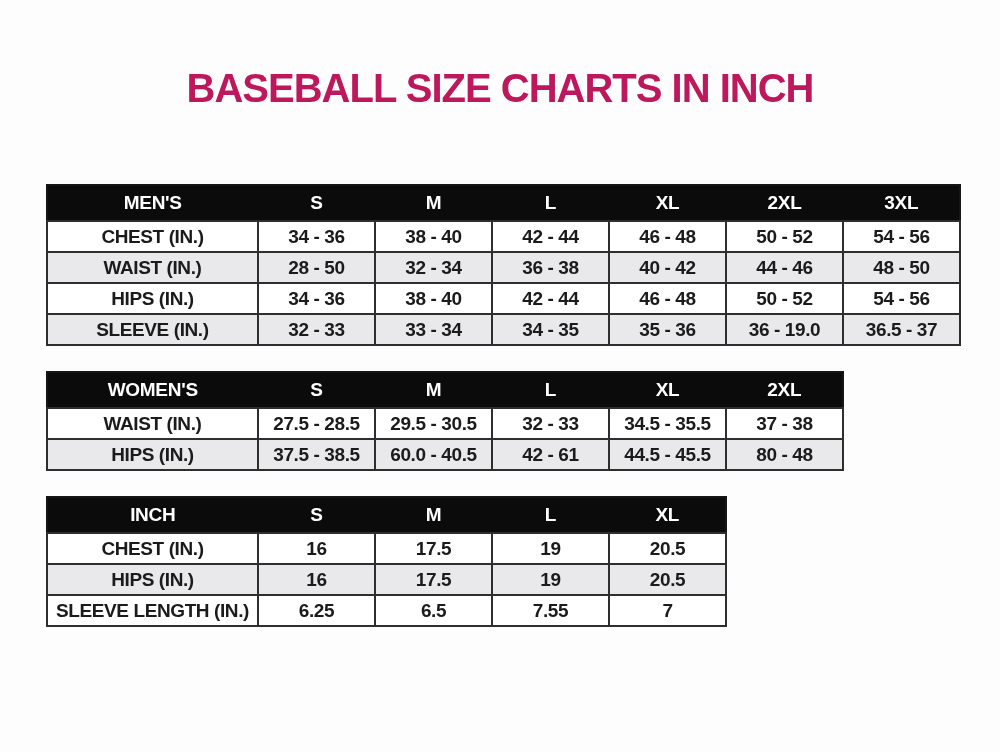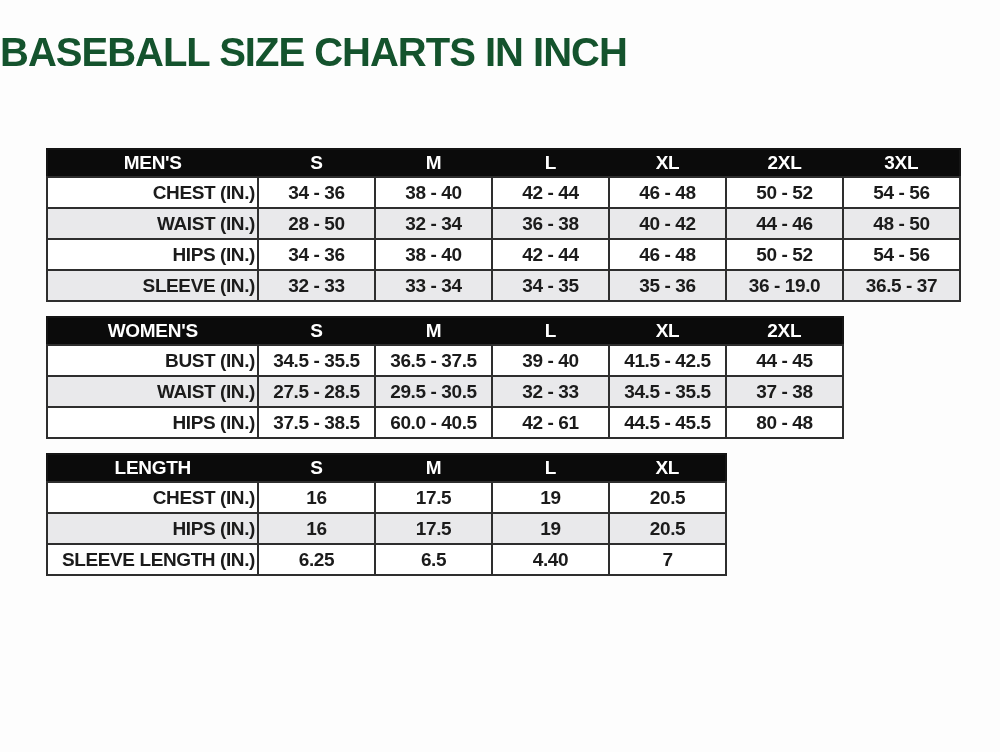--- a/index.html
+++ b/index.html
@@ -12,44 +12,45 @@
   }
   *{box-sizing:border-box;}
   html,body{margin:0;padding:0;}
   body{
     width:1000px;height:752px;overflow:hidden;
     background:var(--page-bg);
     font-family:"Liberation Sans","DejaVu Sans",sans-serif;
     color:var(--text);
   }
   .page-title{
-    margin:32px 0 0 0;
+    margin:68px 0 0 0;
+    text-align:center;
     font-size:40px;
     font-weight:700;
     letter-spacing:-1px;
     line-height:1;
-    color:#14532d;
+    color:#be185d;
     white-space:nowrap;
   }
   .tables-wrap{
     margin:76px 0 0 46px;
   }
   table.size-table{
     border-collapse:collapse;
     table-layout:fixed;
     border:2px solid #151515;
     background:#ffffff;
   }
-  table.size-table + table.size-table{margin-top:14px;}
+  table.size-table + table.size-table{margin-top:25px;}
   table.womens-offset{margin-top:30px;}
   table.youth-offset{margin-top:33px;}
   .size-table th{
     background:var(--header-bg);
     color:var(--header-text);
-    height:28px;
+    height:36px;
     width:117px;
     font-size:19px;
     font-weight:700;
     letter-spacing:-0.3px;
     border:1px solid var(--header-bg);
     padding:0;
     text-align:center;
   }
   .size-table th:first-child{width:211px;}
   .size-table td{
@@ -58,21 +59,21 @@
     font-size:19px;
     font-weight:700;
     letter-spacing:-0.4px;
     text-align:center;
     vertical-align:middle;
     border:2px solid var(--border);
     padding:0 2px;
     background:transparent;
     white-space:nowrap;
   }
-  .size-table td:first-child{width:211px;text-align:right;}
+  .size-table td:first-child{width:211px;}
   .size-table tbody tr:nth-child(even){background:var(--row-alt);}
 </style>
 </head>
 <body>
 
 <div>
   <h1 class="page-title">BASEBALL SIZE CHARTS IN INCH</h1>
 
   <div class="tables-wrap">
     <table class="size-table">
@@ -132,49 +133,41 @@
             <th>WOMEN'S</th>
             <th>S</th>
             <th>M</th>
             <th>L</th>
             <th>XL</th>
             <th>2XL</th>
           </tr>
         </thead>
         <tbody>
           <tr>
-            <td>BUST (IN.)</td>
-            <td>34.5 - 35.5</td>
-            <td>36.5 - 37.5</td>
-            <td>39 - 40</td>
-            <td>41.5 - 42.5</td>
-            <td>44 - 45</td>
-          </tr>
-          <tr>
             <td>WAIST (IN.)</td>
             <td>27.5 - 28.5</td>
             <td>29.5 - 30.5</td>
             <td>32 - 33</td>
             <td>34.5 - 35.5</td>
             <td>37 - 38</td>
           </tr>
           <tr>
             <td>HIPS (IN.)</td>
             <td>37.5 - 38.5</td>
             <td>60.0 - 40.5</td>
             <td>42 - 61</td>
             <td>44.5 - 45.5</td>
             <td>80 - 48</td>
           </tr>
         </tbody>
       </table>
     <table class="size-table youth-offset">
         <thead>
           <tr>
-            <th>LENGTH</th>
+            <th>INCH</th>
             <th>S</th>
             <th>M</th>
             <th>L</th>
             <th>XL</th>
           </tr>
         </thead>
         <tbody>
           <tr>
             <td>CHEST (IN.)</td>
             <td>16</td>
@@ -186,19 +179,19 @@
             <td>HIPS (IN.)</td>
             <td>16</td>
             <td>17.5</td>
             <td>19</td>
             <td>20.5</td>
           </tr>
           <tr>
             <td>SLEEVE LENGTH (IN.)</td>
             <td>6.25</td>
             <td>6.5</td>
-            <td>4.40</td>
+            <td>7.55</td>
             <td>7</td>
           </tr>
         </tbody>
       </table>
   </div>
 </div>
 
 </body></html>

